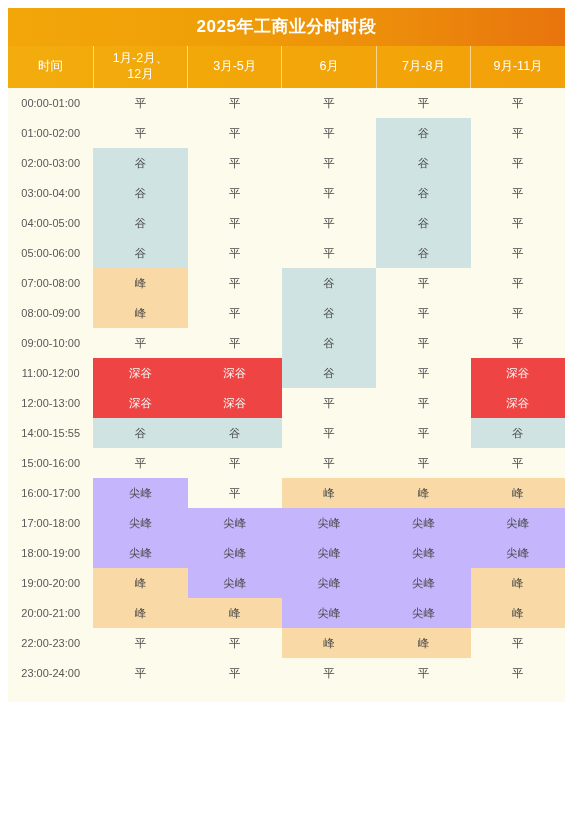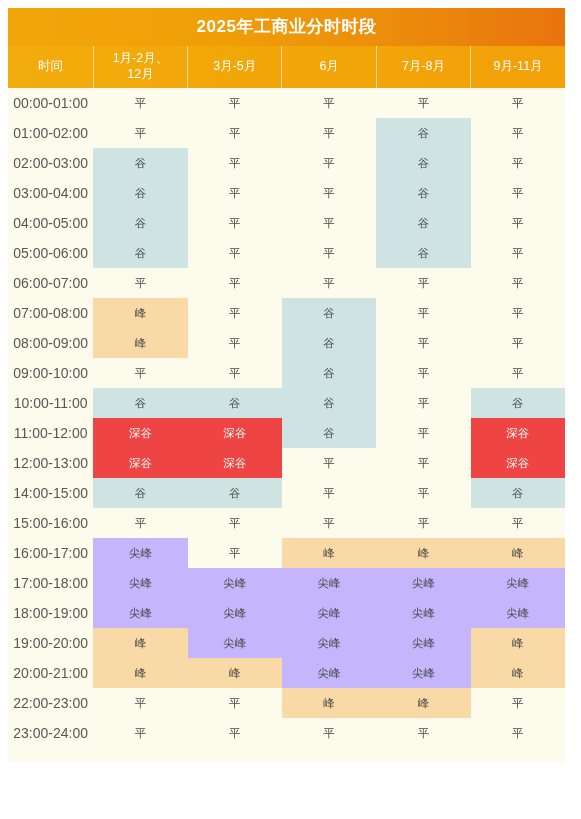--- a/index.html
+++ b/index.html
@@ -55,21 +55,21 @@
     height: 30px;
     font-size: 11.5px;
     text-align: center;
     vertical-align: middle;
     color: #4a4a4a;
     background: #fdfbec;
     line-height: 30px;
   }
   tbody td.timecol {
     color: #575757;
-    font-size: 14px;
+    font-size: 11px;
     letter-spacing: 0px;
   }
   
   td.p-ping  { background: #fdfbec; }
   td.p-gu    { background: #cfe4e2; }
   td.p-shengu{ background: #ef4444; color: #f4fbf7; }
   td.p-feng  { background: #f9d9a5; }
   td.p-jianfeng { background: #c4b5fd; }
   .spacer { height: 14px; background: #fdfbec; }
 </style>
@@ -135,28 +135,20 @@
           </tr>
           <tr>
             <td class="timecol">05:00-06:00</td>
             <td class="p-gu">谷</td>
             <td class="p-ping">平</td>
             <td class="p-ping">平</td>
             <td class="p-gu">谷</td>
             <td class="p-ping">平</td>
           </tr>
           <tr>
-            <td class="timecol">06:00-07:00</td>
-            <td class="p-ping">平</td>
-            <td class="p-ping">平</td>
-            <td class="p-ping">平</td>
-            <td class="p-ping">平</td>
-            <td class="p-ping">平</td>
-          </tr>
-          <tr>
             <td class="timecol">07:00-08:00</td>
             <td class="p-feng">峰</td>
             <td class="p-ping">平</td>
             <td class="p-gu">谷</td>
             <td class="p-ping">平</td>
             <td class="p-ping">平</td>
           </tr>
           <tr>
             <td class="timecol">08:00-09:00</td>
             <td class="p-feng">峰</td>
@@ -167,45 +159,37 @@
           </tr>
           <tr>
             <td class="timecol">09:00-10:00</td>
             <td class="p-ping">平</td>
             <td class="p-ping">平</td>
             <td class="p-gu">谷</td>
             <td class="p-ping">平</td>
             <td class="p-ping">平</td>
           </tr>
           <tr>
-            <td class="timecol">10:00-11:00</td>
-            <td class="p-gu">谷</td>
-            <td class="p-gu">谷</td>
-            <td class="p-gu">谷</td>
-            <td class="p-ping">平</td>
-            <td class="p-gu">谷</td>
-          </tr>
-          <tr>
             <td class="timecol">11:00-12:00</td>
             <td class="p-shengu">深谷</td>
             <td class="p-shengu">深谷</td>
             <td class="p-gu">谷</td>
             <td class="p-ping">平</td>
             <td class="p-shengu">深谷</td>
           </tr>
           <tr>
             <td class="timecol">12:00-13:00</td>
             <td class="p-shengu">深谷</td>
             <td class="p-shengu">深谷</td>
             <td class="p-ping">平</td>
             <td class="p-ping">平</td>
             <td class="p-shengu">深谷</td>
           </tr>
           <tr>
-            <td class="timecol">14:00-15:00</td>
+            <td class="timecol">14:00-15:55</td>
             <td class="p-gu">谷</td>
             <td class="p-gu">谷</td>
             <td class="p-ping">平</td>
             <td class="p-ping">平</td>
             <td class="p-gu">谷</td>
           </tr>
           <tr>
             <td class="timecol">15:00-16:00</td>
             <td class="p-ping">平</td>
             <td class="p-ping">平</td>

